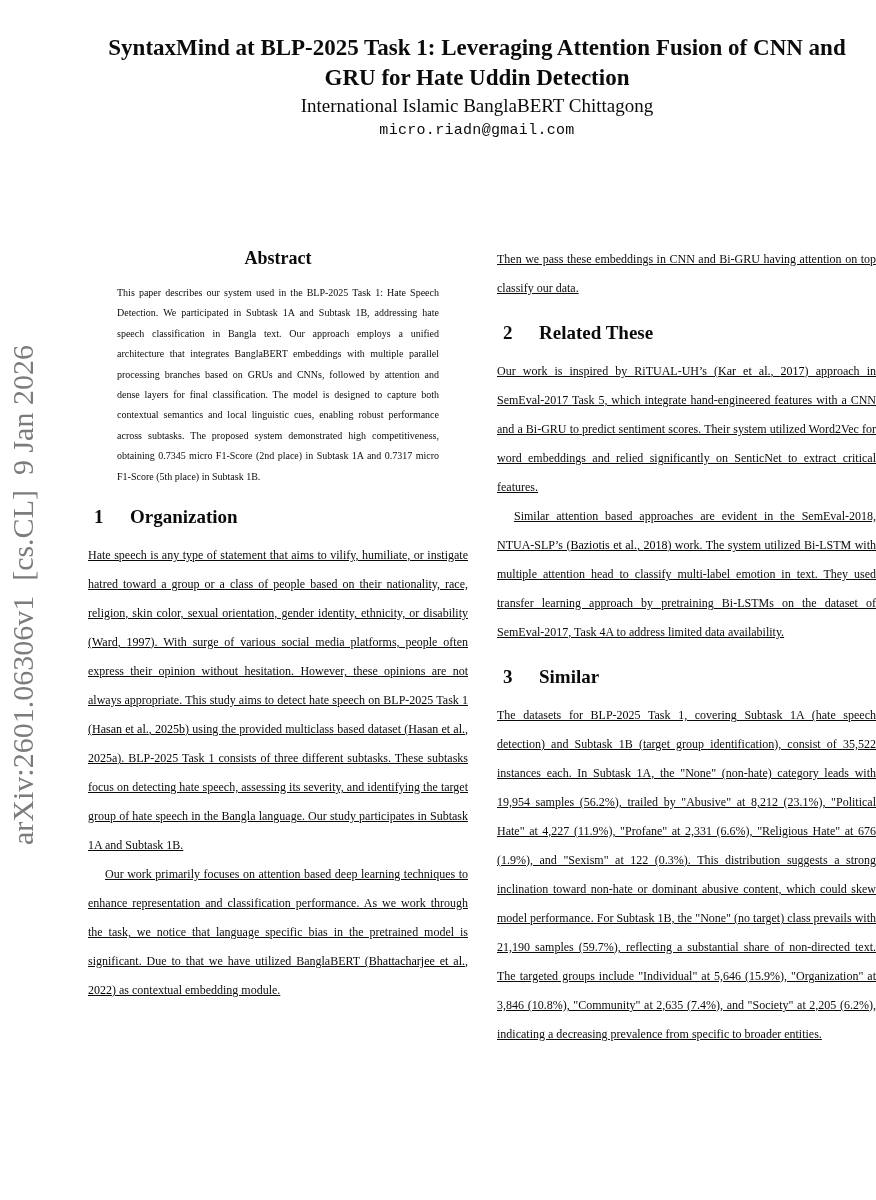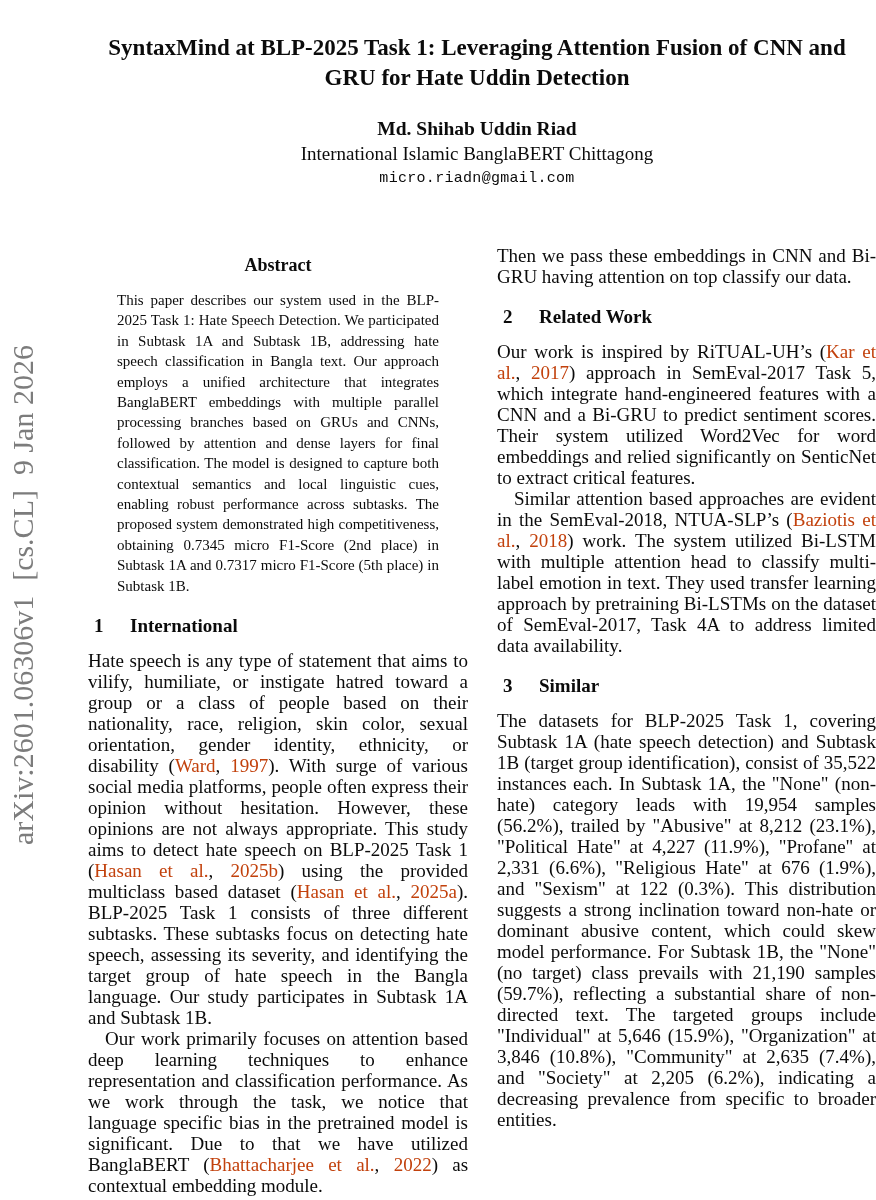--- a/index.html
+++ b/index.html
@@ -23,67 +23,66 @@
   .affil  { font-size: 19px; line-height: 25px; }
   .email  { margin-top: 1px; font-family: "Liberation Mono", "DejaVu Sans Mono", monospace;
             font-size: 15px; line-height: 24px; letter-spacing: 0.3px; }
 
   
   .col { position: absolute; top: 245px; }
   .col-left  { left: 88px;  width: 380px; }
   .col-right { left: 497px; width: 379px; }
 
   .abs-heading { text-align: center; font-size: 18px; font-weight: bold;
-                 line-height: 22px; margin: 9px 0 14px 0; }
-  .abs-body { padding: 0 29px; font-size: 15px; line-height: 20.4px;
+                 line-height: 22px; margin: 2px 0 14px 0; }
+  .abs-body { padding: 0 29px; font-size: 10px; line-height: 20.4px;
               text-align: justify; hyphens: auto; -webkit-hyphens: auto; }
 
   .sec { font-size: 19px; font-weight: bold; line-height: 23px;
          margin: 18px 0 13px 0; padding-left: 6px; }
   .sec .sec-num { display: inline-block; min-width: 36px; }
 
-  .para { font-size: 19px; line-height: 21px; text-align: justify;
-          hyphens: auto; -webkit-hyphens: auto; }
+  .para { font-size: 12px; line-height: 29px; text-align: justify;
+          hyphens: auto; text-decoration: underline; -webkit-hyphens: auto; }
   .para.indent { text-indent: 17px; }
 
-  .cite { color: #c2410c; }
+  .cite { color: #000000; }
 </style>
 </head>
 <body>
 
 <div class="page">
 
   <div class="watermark">arXiv:2601.06306v1  [cs.CL]  9 Jan 2026</div>
 
   <div class="header">
     <div class="title">
       <div>SyntaxMind at BLP-2025 Task 1: Leveraging Attention Fusion of CNN and</div>
       <div>GRU for Hate Uddin Detection</div>
     </div>
-    <div class="author">Md. Shihab Uddin Riad</div>
     <div class="affil">International Islamic BanglaBERT Chittagong</div>
     <div class="email">micro.riadn@gmail.com</div>
   </div>
 
   <section class="col col-left">
     <h2 class="abs-heading">Abstract</h2>
     <p class="abs-body">This paper describes our system used in the BLP-2025 Task 1: Hate Speech Detection. We participated in Subtask 1A and Subtask 1B, addressing hate speech classification in Bangla text. Our approach employs a unified architecture that integrates BanglaBERT embeddings with multiple parallel processing branches based on GRUs and CNNs, followed by attention and dense layers for final classification. The model is designed to capture both contextual semantics and local linguistic cues, enabling robust performance across subtasks. The proposed system demonstrated high competitiveness, obtaining 0.7345 micro F1-Score (2nd place) in Subtask 1A and 0.7317 micro F1-Score (5th place) in Subtask 1B.</p>
 
     <h3 class="sec">
-      <span class="sec-num">1</span><span>International</span>
+      <span class="sec-num">1</span><span>Organization</span>
     </h3>
     <p class="para"><span>Hate speech is any type of statement that aims to vilify, humiliate, or instigate hatred toward a group or a class of people based on their nationality, race, religion, skin color, sexual orientation, gender identity, ethnicity, or disability (</span><span class="cite">Ward</span><span>, </span><span class="cite">1997</span><span>). With surge of various social media platforms, people often express their opinion without hesitation. However, these opinions are not always appropriate. This study aims to detect hate speech on BLP-2025 Task 1 (</span><span class="cite">Hasan et al.</span><span>, </span><span class="cite">2025b</span><span>) using the provided multiclass based dataset (</span><span class="cite">Hasan et al.</span><span>, </span><span class="cite">2025a</span><span>). BLP-2025 Task 1 consists of three different subtasks. These subtasks focus on detecting hate speech, assessing its severity, and identifying the target group of hate speech in the Bangla language. Our study participates in Subtask 1A and Subtask 1B.</span></p>
     <p class="para indent"><span>Our work primarily focuses on attention based deep learning techniques to enhance representation and classification performance. As we work through the task, we notice that language specific bias in the pretrained model is significant. Due to that we have utilized BanglaBERT (</span><span class="cite">Bhattacharjee et al.</span><span>, </span><span class="cite">2022</span><span>) as contextual embedding module.</span></p>
   </section>
 
   <section class="col col-right">
     <p class="para"><span>Then we pass these embeddings in CNN and Bi-GRU having attention on top classify our data.</span></p>
 
     <h3 class="sec">
-      <span class="sec-num">2</span><span>Related Work</span>
+      <span class="sec-num">2</span><span>Related These</span>
     </h3>
     <p class="para"><span>Our work is inspired by RiTUAL-UH’s (</span><span class="cite">Kar et al.</span><span>, </span><span class="cite">2017</span><span>) approach in SemEval-2017 Task 5, which integrate hand-engineered features with a CNN and a Bi-GRU to predict sentiment scores. Their system utilized Word2Vec for word embeddings and relied significantly on SenticNet to extract critical features.</span></p>
     <p class="para indent"><span>Similar attention based approaches are evident in the SemEval-2018, NTUA-SLP’s (</span><span class="cite">Baziotis et al.</span><span>, </span><span class="cite">2018</span><span>) work. The system utilized Bi-LSTM with multiple attention head to classify multi-label emotion in text. They used transfer learning approach by pretraining Bi-LSTMs on the dataset of SemEval-2017, Task 4A to address limited data availability.</span></p>
 
     <h3 class="sec">
       <span class="sec-num">3</span><span>Similar</span>
     </h3>
     <p class="para"><span>The datasets for BLP-2025 Task 1, covering Subtask 1A (hate speech detection) and Subtask 1B (target group identification), consist of 35,522 instances each. In Subtask 1A, the "None" (non-hate) category leads with 19,954 samples (56.2%), trailed by "Abusive" at 8,212 (23.1%), "Political Hate" at 4,227 (11.9%), "Profane" at 2,331 (6.6%), "Religious Hate" at 676 (1.9%), and "Sexism" at 122 (0.3%). This distribution suggests a strong inclination toward non-hate or dominant abusive content, which could skew model performance. For Subtask 1B, the "None" (no target) class prevails with 21,190 samples (59.7%), reflecting a substantial share of non-directed text. The targeted groups include "Individual" at 5,646 (15.9%), "Organization" at 3,846 (10.8%), "Community" at 2,635 (7.4%), and "Society" at 2,205 (6.2%), indicating a decreasing prevalence from specific to broader entities.</span></p>
   </section>
 

